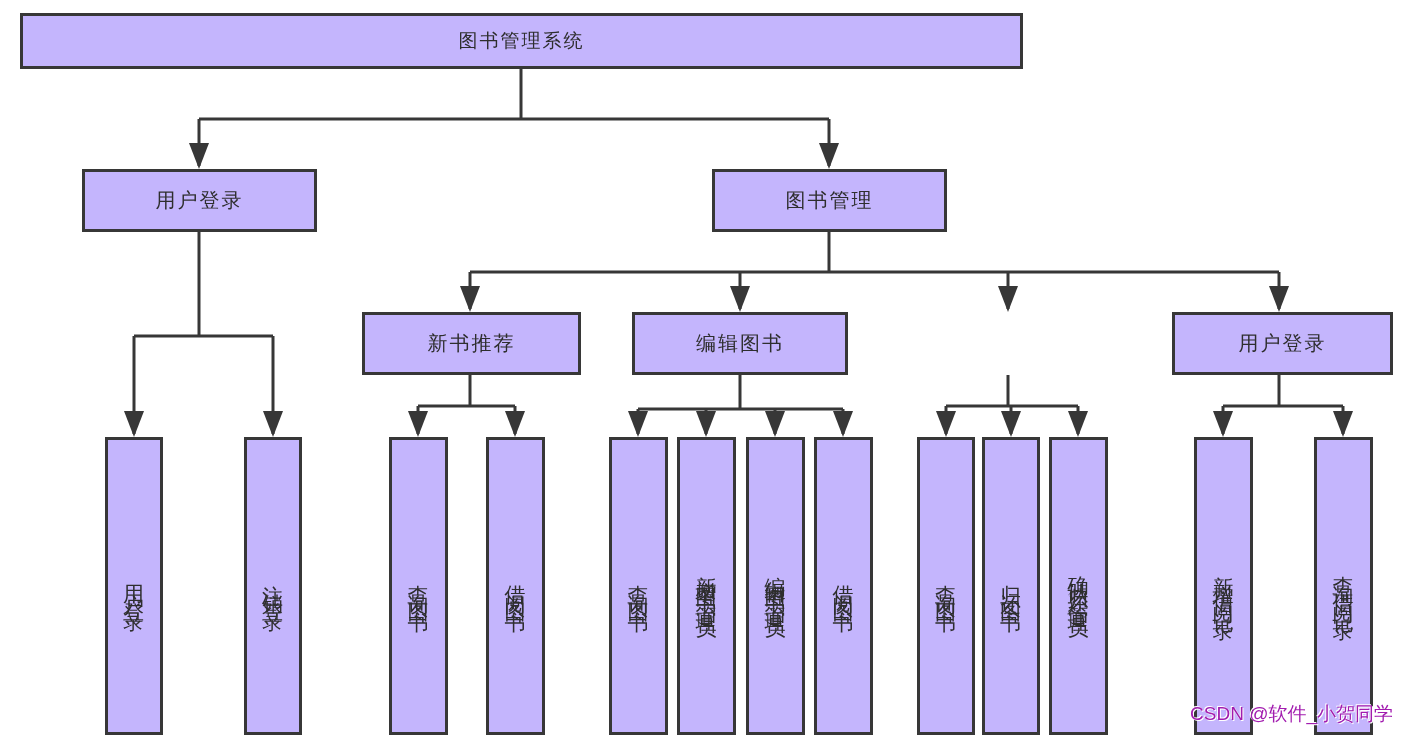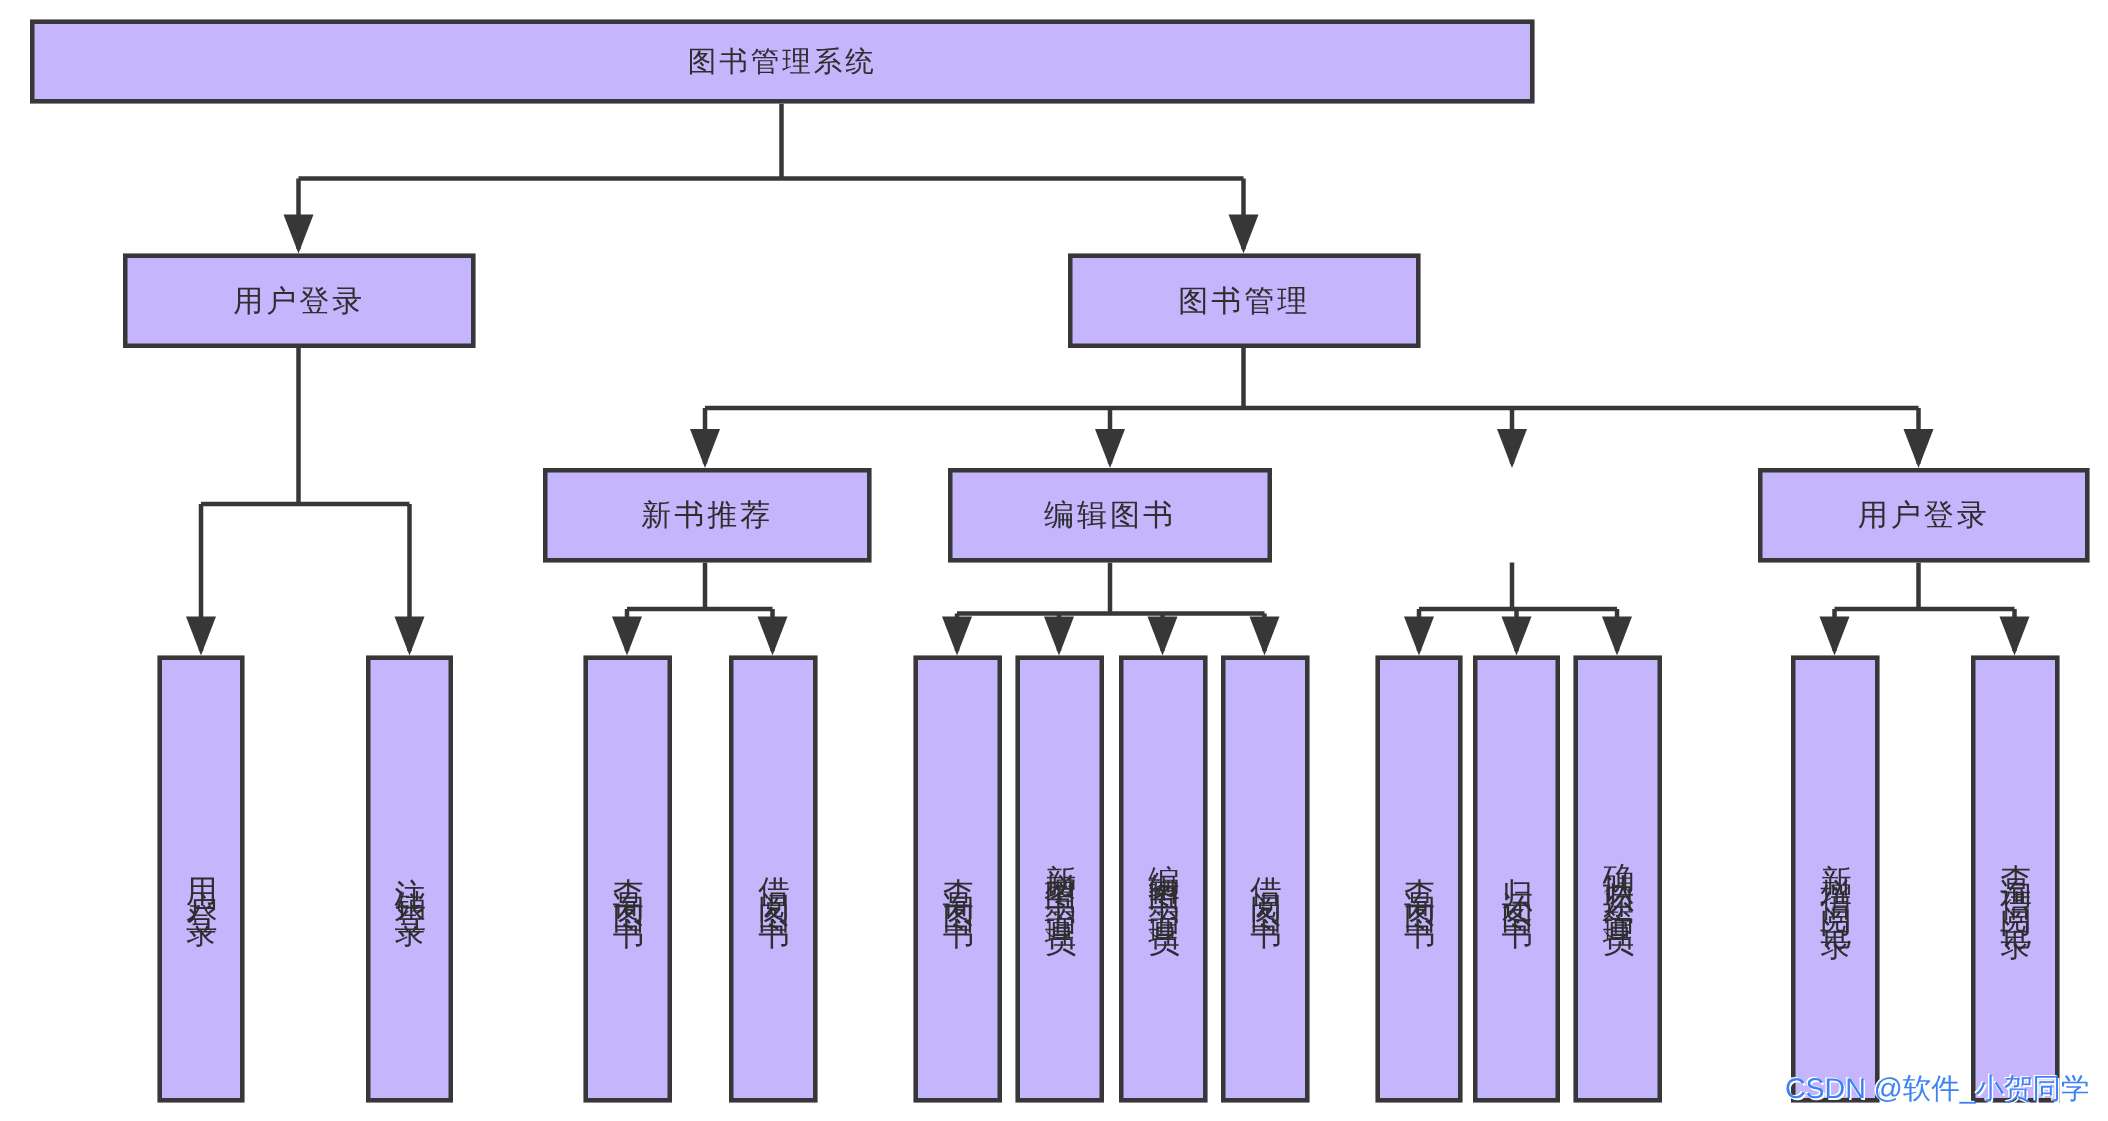--- a/index.html
+++ b/index.html
@@ -32,23 +32,23 @@
     writing-mode:vertical-rl;
     text-orientation:mixed;
     font-size:21px;
     letter-spacing:9px;
     line-height:1;
   }
   .node.v.long span{letter-spacing:6px;}
   .watermark{
     position:absolute;
     right:12px;
-    bottom:8px;
+    bottom:20px;
     font-size:19px;
-    color:#3b82f6;
+    color:#a21caf;
     text-shadow:1px 1px 0 #ffffff, -1px -1px 0 #ffffff;
     z-index:3;
     white-space:nowrap;
   }
   line, polyline{stroke:#373737;stroke-width:3;fill:none;}
   polygon{fill:#373737;stroke:none;}
 </style>
 </head>
 <body>
 

